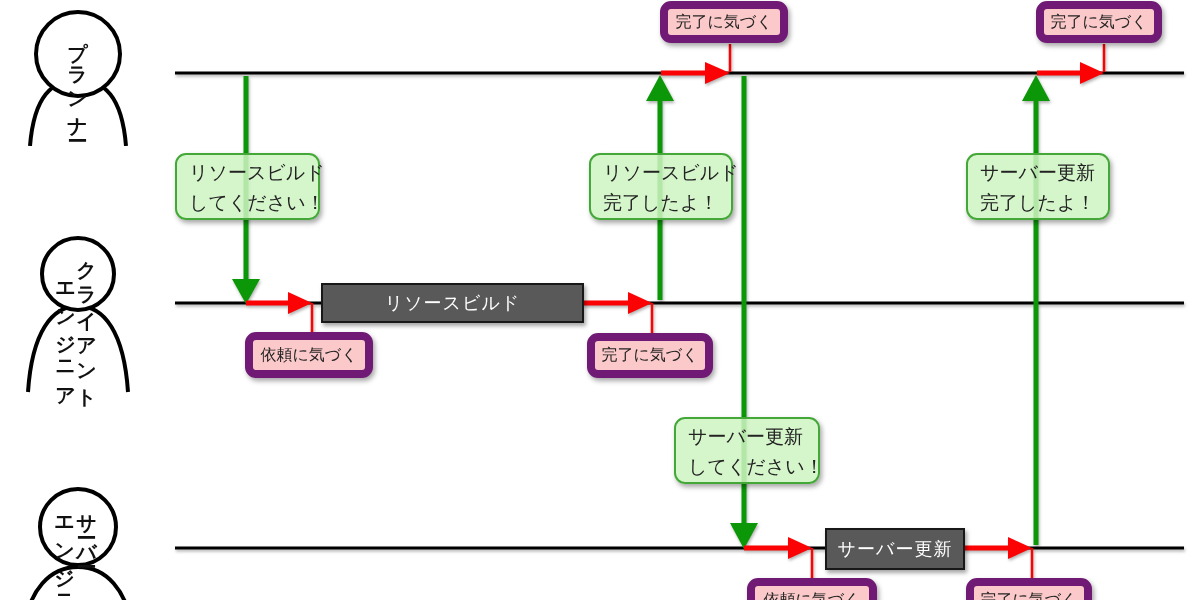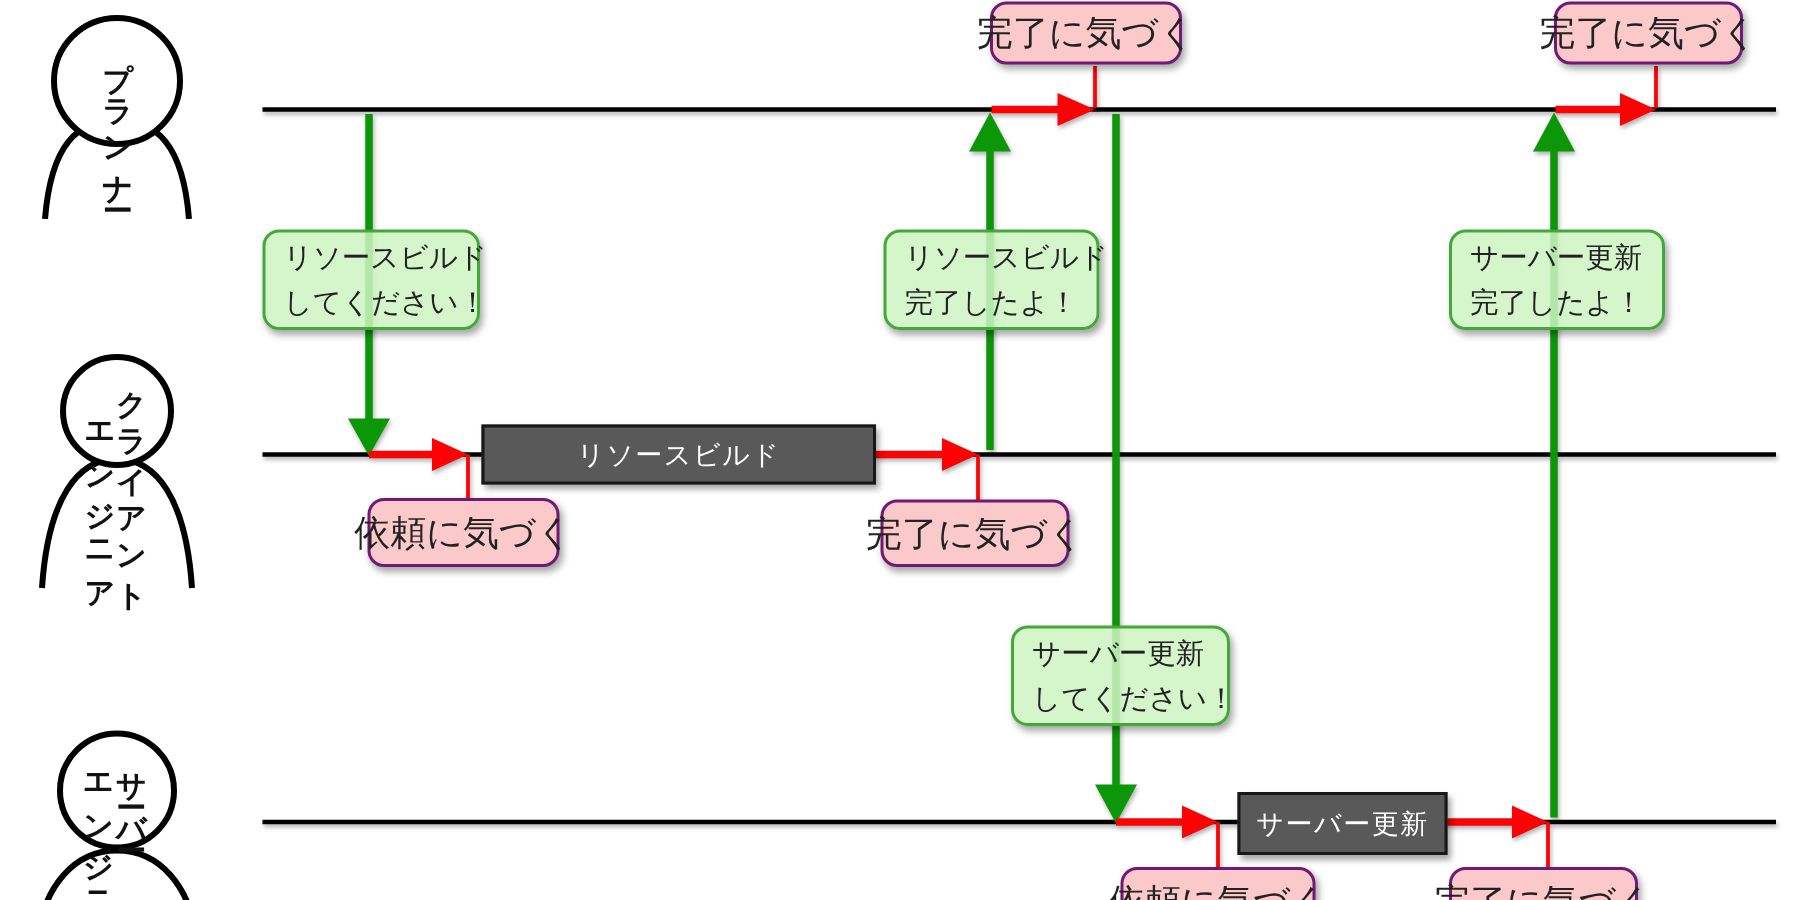--- a/index.html
+++ b/index.html
@@ -17,21 +17,21 @@
   .rh{fill:#fb0204;stroke:none;}
   .rc{stroke:#fb0204;stroke-width:2.5;fill:none;}
   .person{stroke:#000;stroke-width:4;fill:none;}
   .person-head{stroke:#000;stroke-width:4;fill:#fff;}
   
   .note{position:absolute;border-radius:11px;box-sizing:border-box;
     box-shadow:2px 3px 5px rgba(0,0,0,0.35);z-index:4;color:#222;}
   .note-green{background:rgba(206,244,194,0.86);border:2px solid #44a838;
     font-size:19px;line-height:30px;padding:3px 0 0 12px;}
   .note-green span{display:block;white-space:nowrap;}
-  .note-pink{background:#fbc9c9;border:2px solid #701a75;font-size:24px;
+  .note-pink{background:#fbc9c9;border:8px solid #701a75;font-size:16px;
     display:flex;align-items:center;justify-content:center;white-space:nowrap;}
   .task{position:absolute;background:#595959;border:2px solid #181818;
     color:#fff;font-size:18px;letter-spacing:1px;display:flex;align-items:center;
     justify-content:center;box-sizing:border-box;z-index:3;
     box-shadow:2px 3px 4px rgba(0,0,0,0.35);white-space:nowrap;}
   
   .actor{position:absolute;z-index:2;}
   .actor svg{position:absolute;left:0;top:0;}
   .actor-col{position:absolute;writing-mode:vertical-rl;text-orientation:mixed;
     font-size:20px;font-weight:bold;letter-spacing:3px;color:#111;

